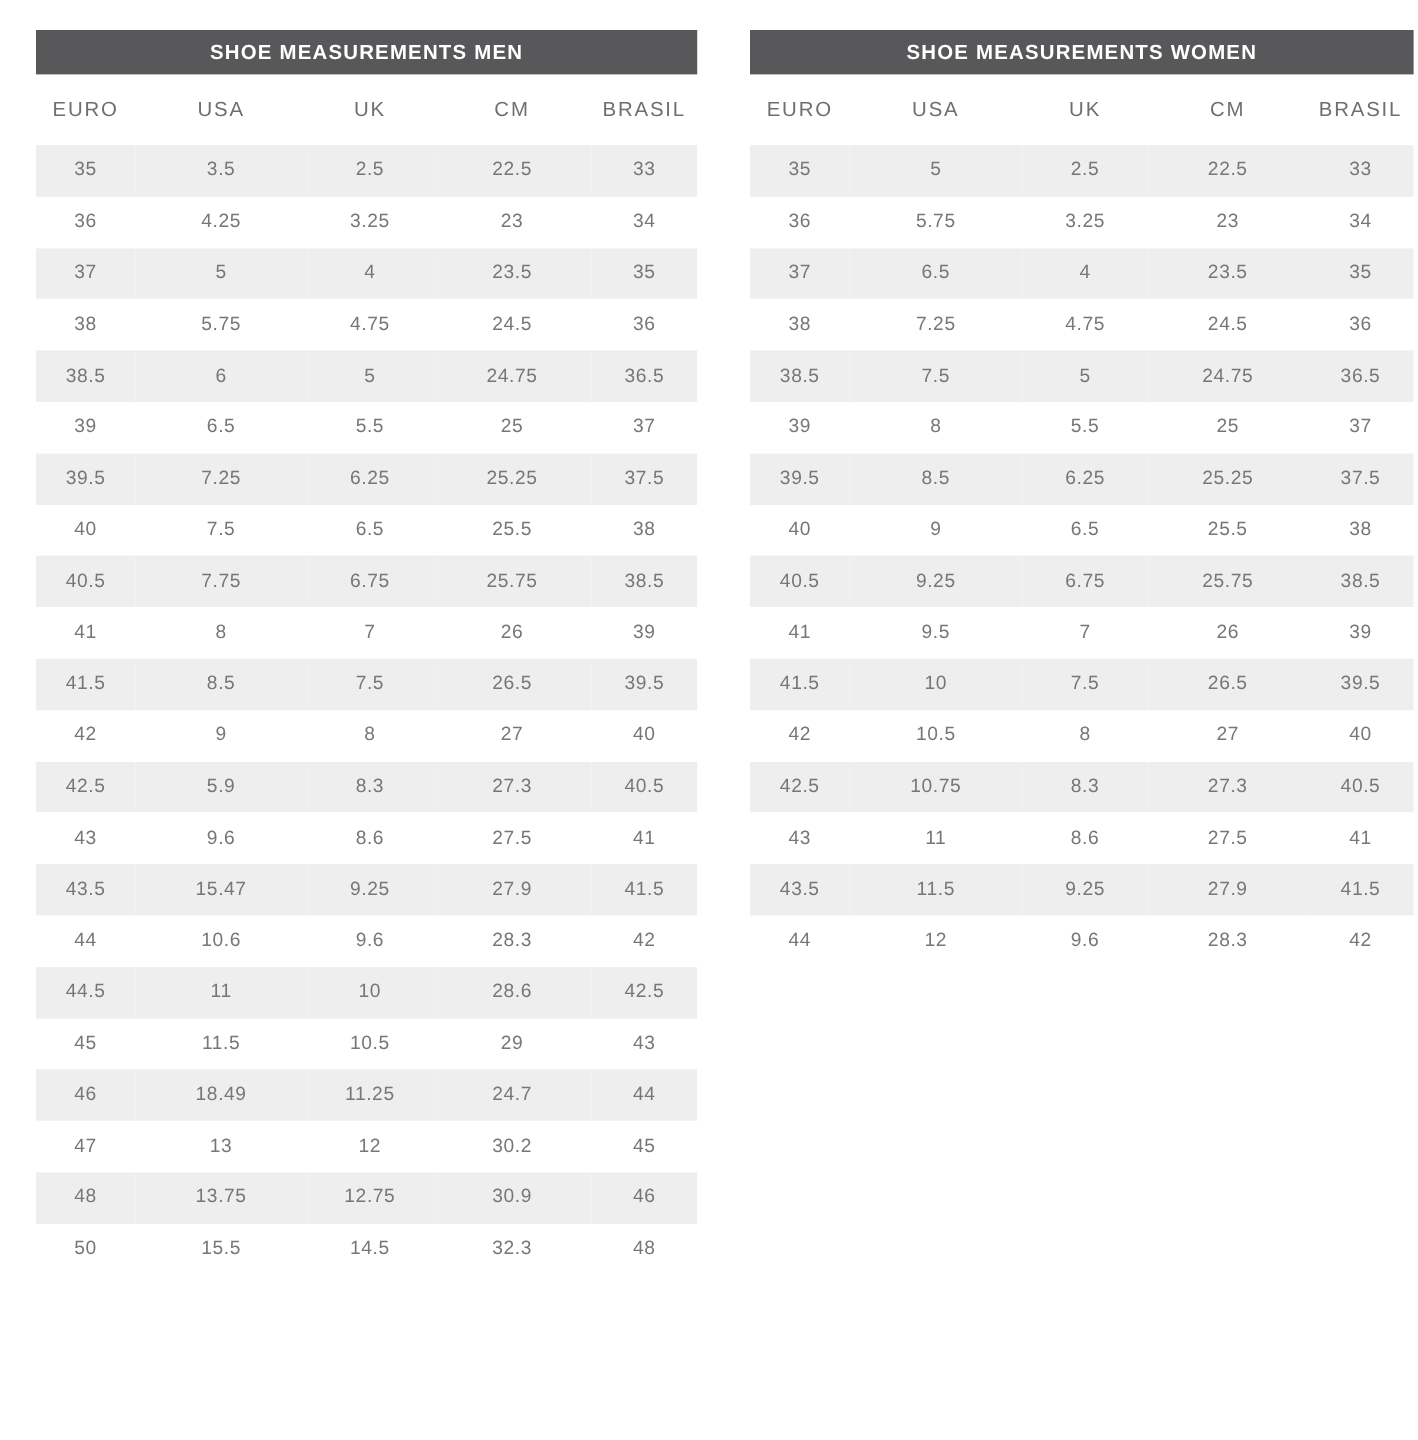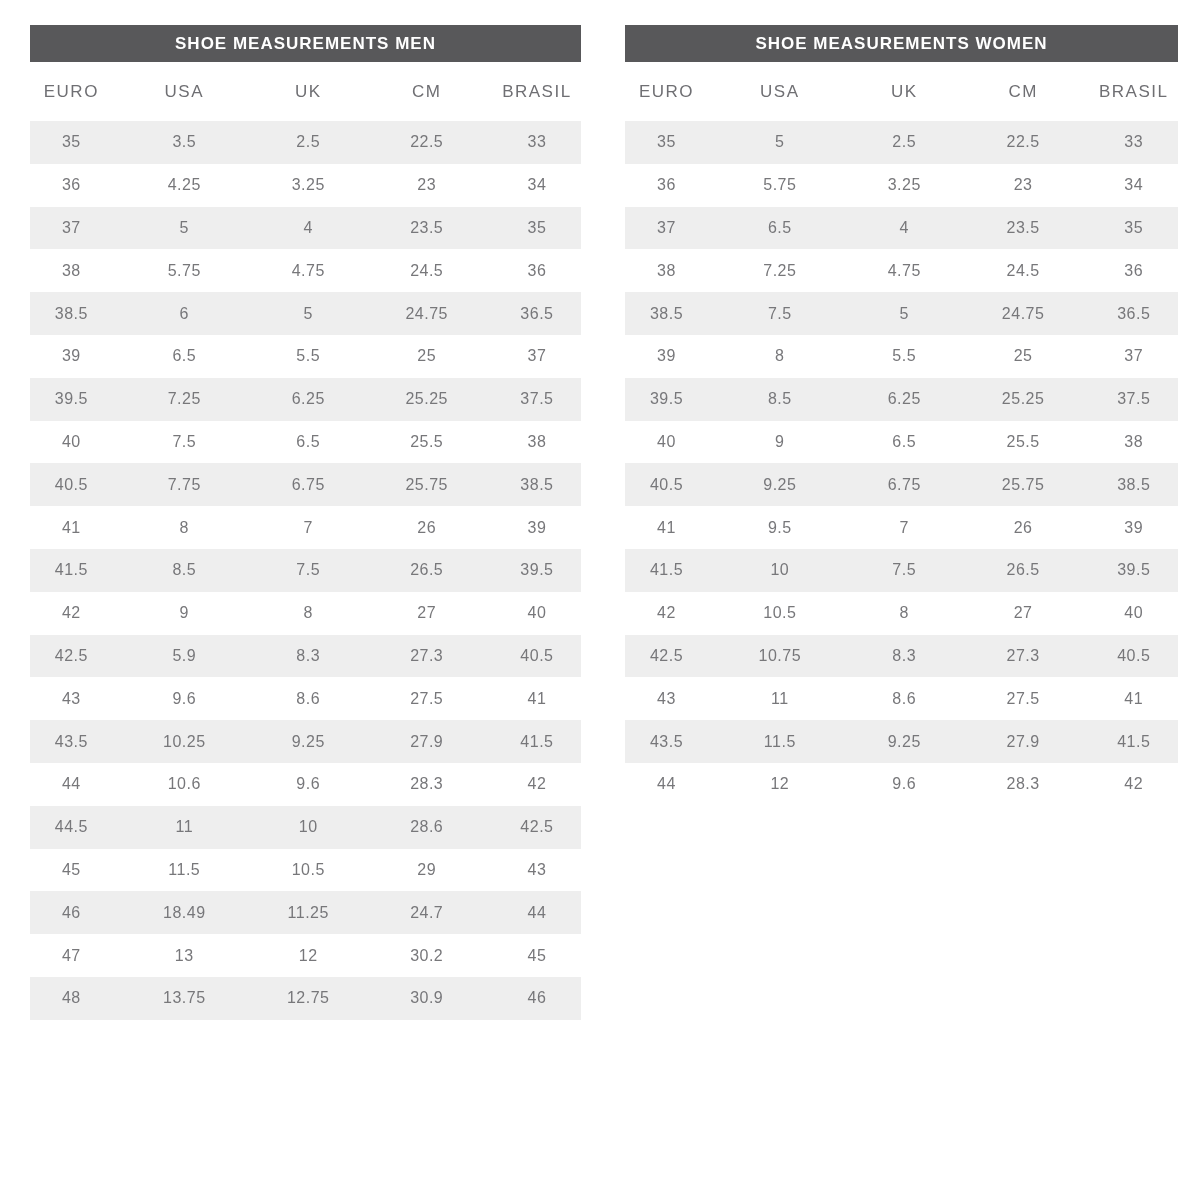--- a/index.html
+++ b/index.html
@@ -177,21 +177,21 @@
           </tr>
           <tr>
             <td>43</td>
             <td>9.6</td>
             <td>8.6</td>
             <td>27.5</td>
             <td>41</td>
           </tr>
           <tr>
             <td>43.5</td>
-            <td>10.25</td>
+            <td>15.47</td>
             <td>9.25</td>
             <td>27.9</td>
             <td>41.5</td>
           </tr>
           <tr>
             <td>44</td>
             <td>10.6</td>
             <td>9.6</td>
             <td>28.3</td>
             <td>42</td>
@@ -223,20 +223,27 @@
             <td>12</td>
             <td>30.2</td>
             <td>45</td>
           </tr>
           <tr>
             <td>48</td>
             <td>13.75</td>
             <td>12.75</td>
             <td>30.9</td>
             <td>46</td>
+          </tr>
+          <tr>
+            <td>50</td>
+            <td>15.5</td>
+            <td>14.5</td>
+            <td>32.3</td>
+            <td>48</td>
           </tr>
         </tbody>
     </table>
   </section>
 
   <section class="size-table women">
     <div class="title-bar">SHOE MEASUREMENTS WOMEN</div>
     <table>
       <colgroup>
         <col class="c1">

